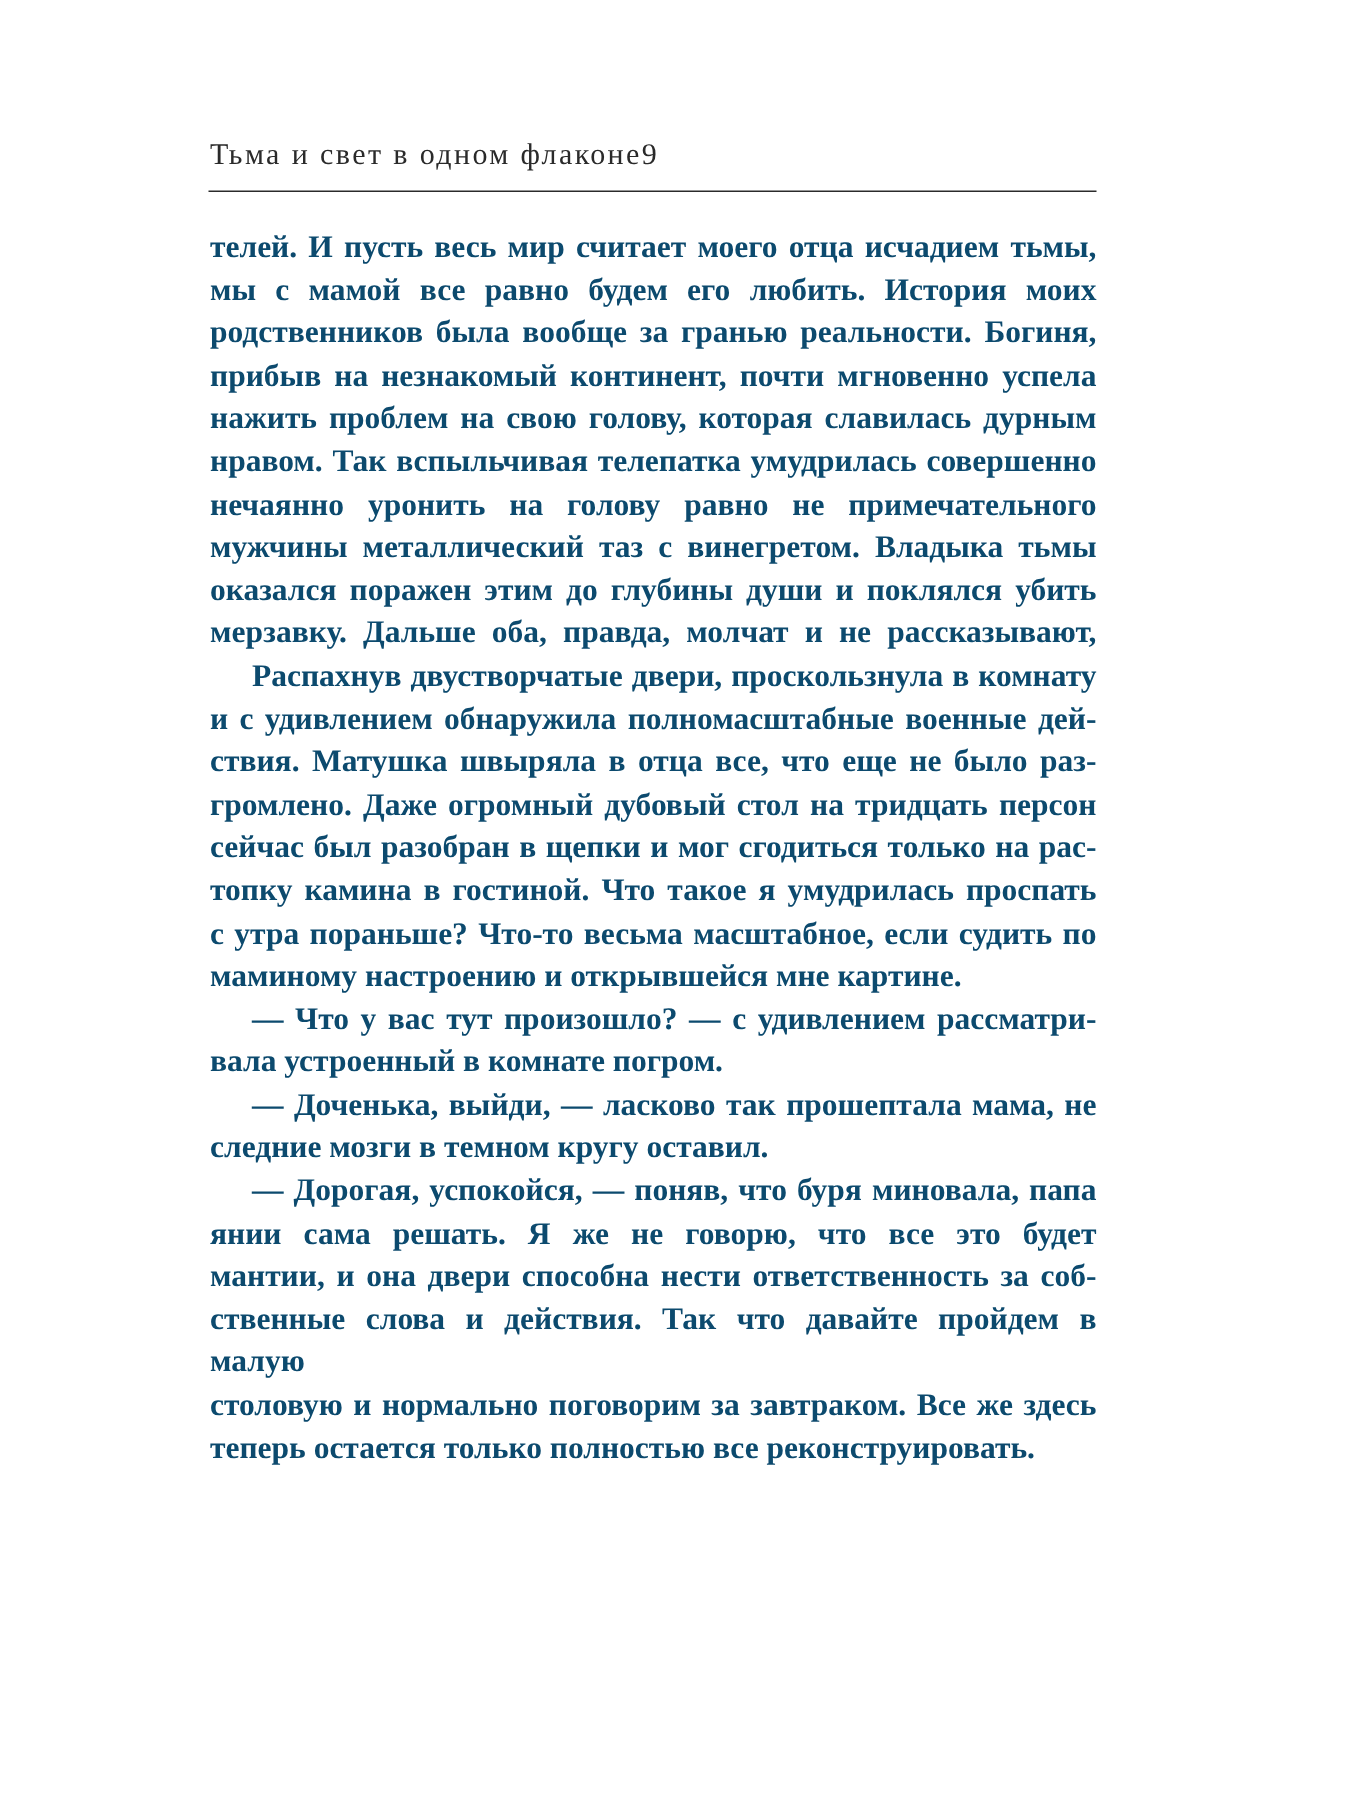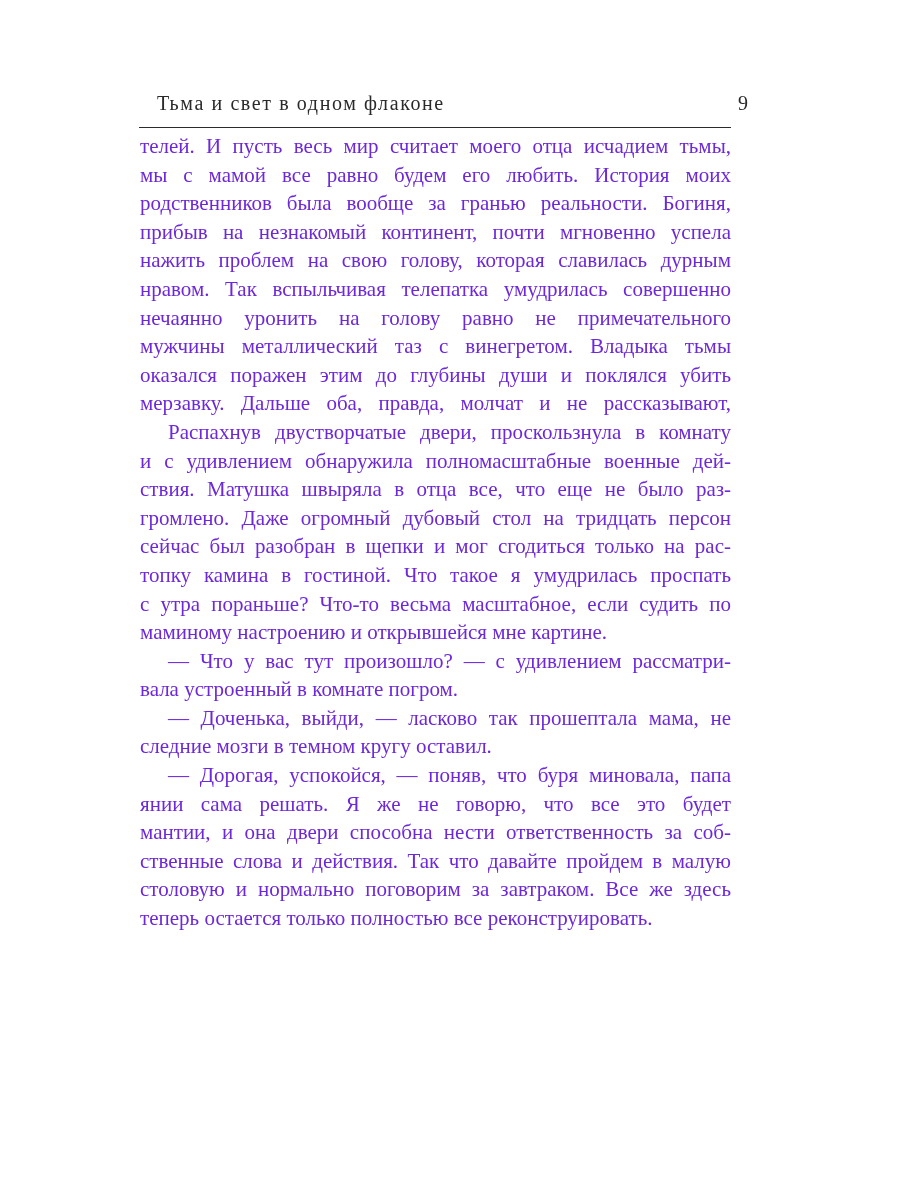--- a/index.html
+++ b/index.html
@@ -11,25 +11,24 @@
     position: relative;
     width: 900px;
     height: 1200px;
     background: #ffffff;
     font-family: "Liberation Serif", "DejaVu Serif", serif;
     color: #1d1d1d;
     overflow: hidden;
   }
   .running-header {
     position: absolute;
-    left: 157px;
+    left: 140px;
     top: 92px;
     width: 591px;
     display: flex;
-    justify-content: space-between;
     align-items: baseline;
     font-size: 20px;
     color: #2a2a2a;
   }
   .running-title {
     letter-spacing: 1.6px;
   }
   .page-number {
     letter-spacing: 0;
   }
@@ -37,25 +36,26 @@
     position: absolute;
     left: 139px;
     top: 127px;
     width: 592px;
     height: 1px;
     background: #2b2b2b;
   }
   .text-body {
     position: absolute;
     left: 140px;
-    top: 132px;
+    top: 150px;
     width: 591px;
     font-size: 21px;
     line-height: 28.6px;
-    color: #6d28d9;
+    color: #0c4a6e;
+    font-weight: bold;
   }
   .paragraph {
     margin: 0;
     padding: 0;
   }
   .line {
     text-align: justify;
     text-align-last: justify;
     text-justify: inter-word;
     white-space: normal;

